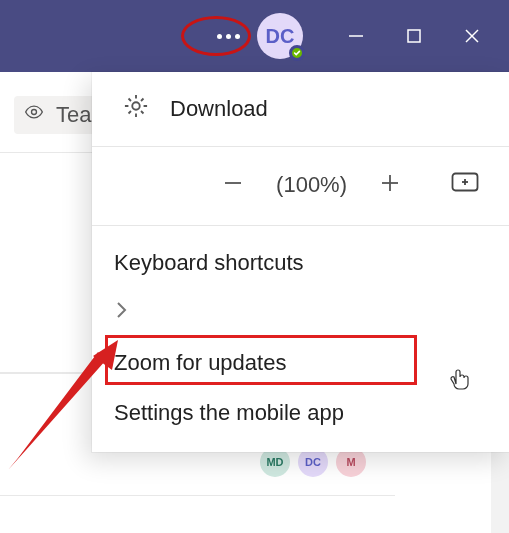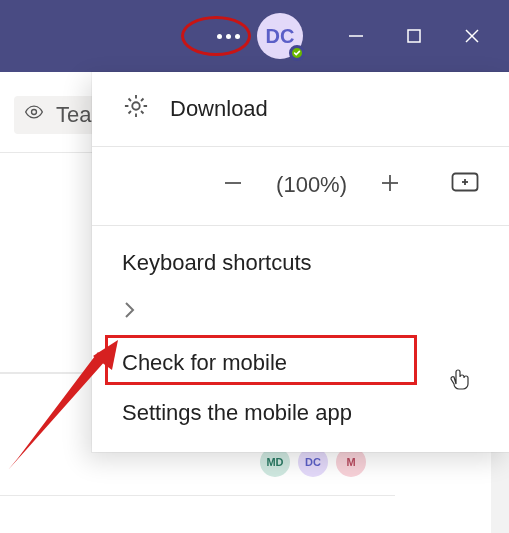--- a/index.html
+++ b/index.html
@@ -108,21 +108,21 @@
   .zoom-ctrl {
     margin-left: auto;
     display: flex; gap: 32px;
   }
   .zoom-ctrl .sym { color:#444; }
   .zoom-pct { color:#444; font-size:22px; }
   .fs-icon svg { stroke:#444; }
 
   .menu-item {
     display:flex; align-items:center;
-    padding: 0 30px; height: 50px;
+    padding: 0 22px; height: 50px;
     font-size: 22px; color:#222;
     justify-content: space-between;
   }
   .chev svg { stroke:#777; }
 
   
   .red-rect {
     position:absolute;
     border: 3px solid #e02020;
     pointer-events:none;
@@ -271,21 +271,21 @@
     <span>Keyboard shortcuts</span>
   </div>
   <div class="menu-item">
     <span class="chev">
       <svg width="14" height="22" viewBox="0 0 14 22" fill="none" stroke-width="2">
           <path d="M4 4l7 7-7 7"></path>
         </svg>
     </span>
   </div>
   <div class="menu-item">
-    <span>Check for mobile</span>
+    <span>Zoom for updates</span>
   </div>
   <div class="menu-item">
     <span>Settings the mobile app</span>
   </div>
   <div style="height:14px;"></div>
 </div>
 
 <div class="ellipse-annot" style="top:16px;left:181px;"></div>
 <div class="red-rect" style="top:335px;left:105px;width:312px;height:50px;"></div>
 

